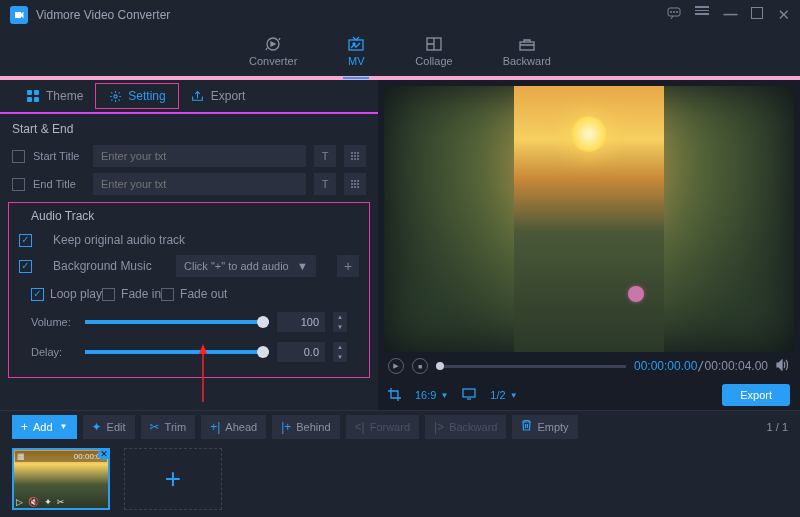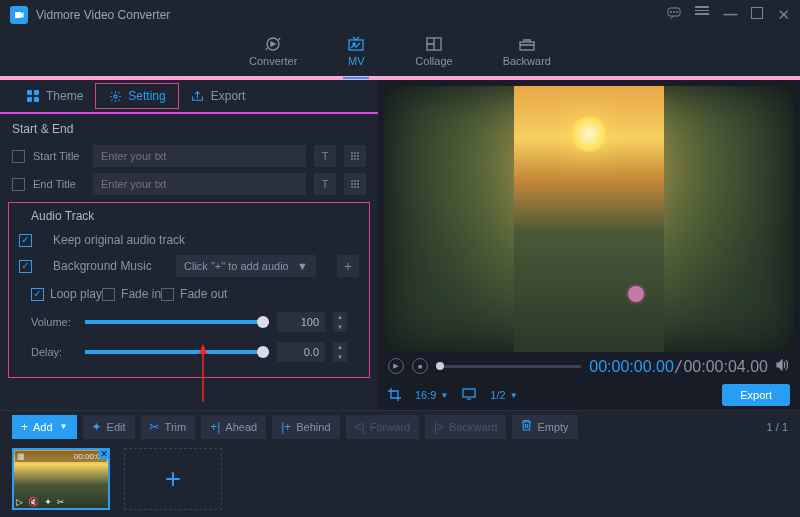--- a/index.html
+++ b/index.html
@@ -59,21 +59,21 @@
 .preview { flex: 1; background: #0e1218; position: relative; margin: 6px 6px 0 6px; overflow: hidden; display: flex; }
 .preview .blur { position: absolute; inset: 0; background: radial-gradient(circle at 50% 30%, #f5e088 0%, #d4a050 12%, #5a6b3a 35%, #2a3a2a 70%); filter: blur(24px); }
 .preview .center { position: relative; margin: 0 auto; width: 150px; height: 100%; background: linear-gradient(180deg, #e8a848 0%, #f5d060 20%, #c88838 35%, #4a5838 55%, #2a3828 100%); }
 .preview .sun { position: absolute; top: 30px; left: 50%; transform: translateX(-50%); width: 36px; height: 36px; border-radius: 50%; background: radial-gradient(circle, #fff8d0 0%, #ffe060 60%, #f5b030 100%); box-shadow: 0 0 24px #ffd860; }
 .preview .flower { position: absolute; bottom: 50px; right: 20px; width: 16px; height: 16px; border-radius: 50%; background: #c878a8; box-shadow: 0 0 4px #a05880; }
 
 .playbar { height: 28px; display: flex; align-items: center; padding: 0 10px; gap: 8px; font-size: 10px; }
 .playbar .circle { width: 16px; height: 16px; border: 1px solid #5a6278; border-radius: 50%; display: flex; align-items: center; justify-content: center; cursor: pointer; font-size: 7px; }
 .playbar .pbar { flex: 1; height: 3px; background: #3a4258; position: relative; }
 .playbar .pbar .dot { position: absolute; left: 0; top: -3px; width: 8px; height: 8px; border-radius: 50%; background: #c8cfde; }
-.timecode { font-family: monospace; font-size: 16px; }
+.timecode { font-family: monospace; font-size: 12px; }
 .timecode .cur { color: #2a9df4; }
 
 .metarow { height: 30px; display: flex; align-items: center; padding: 0 10px; gap: 14px; font-size: 11px; }
 .metarow .sel { color: #2a9df4; display: flex; align-items: center; gap: 4px; cursor: pointer; }
 .exportbtn { margin-left: auto; background: #2a9df4; color: #fff; padding: 5px 18px; border-radius: 3px; cursor: pointer; font-size: 11px; }
 
 .bottomtoolbar { height: 32px; display: flex; align-items: center; padding: 0 12px; gap: 6px; border-top: 1px solid #2b3242; }
 .tbtn { background: #2a3040; color: #8a93a5; padding: 5px 9px; display: flex; align-items: center; gap: 5px; cursor: pointer; font-size: 11px; height: 24px; }
 .tbtn.addbtn { background: #2a9df4; color: #fff; }
 .tbtn.disabled { color: #4a5268; }

